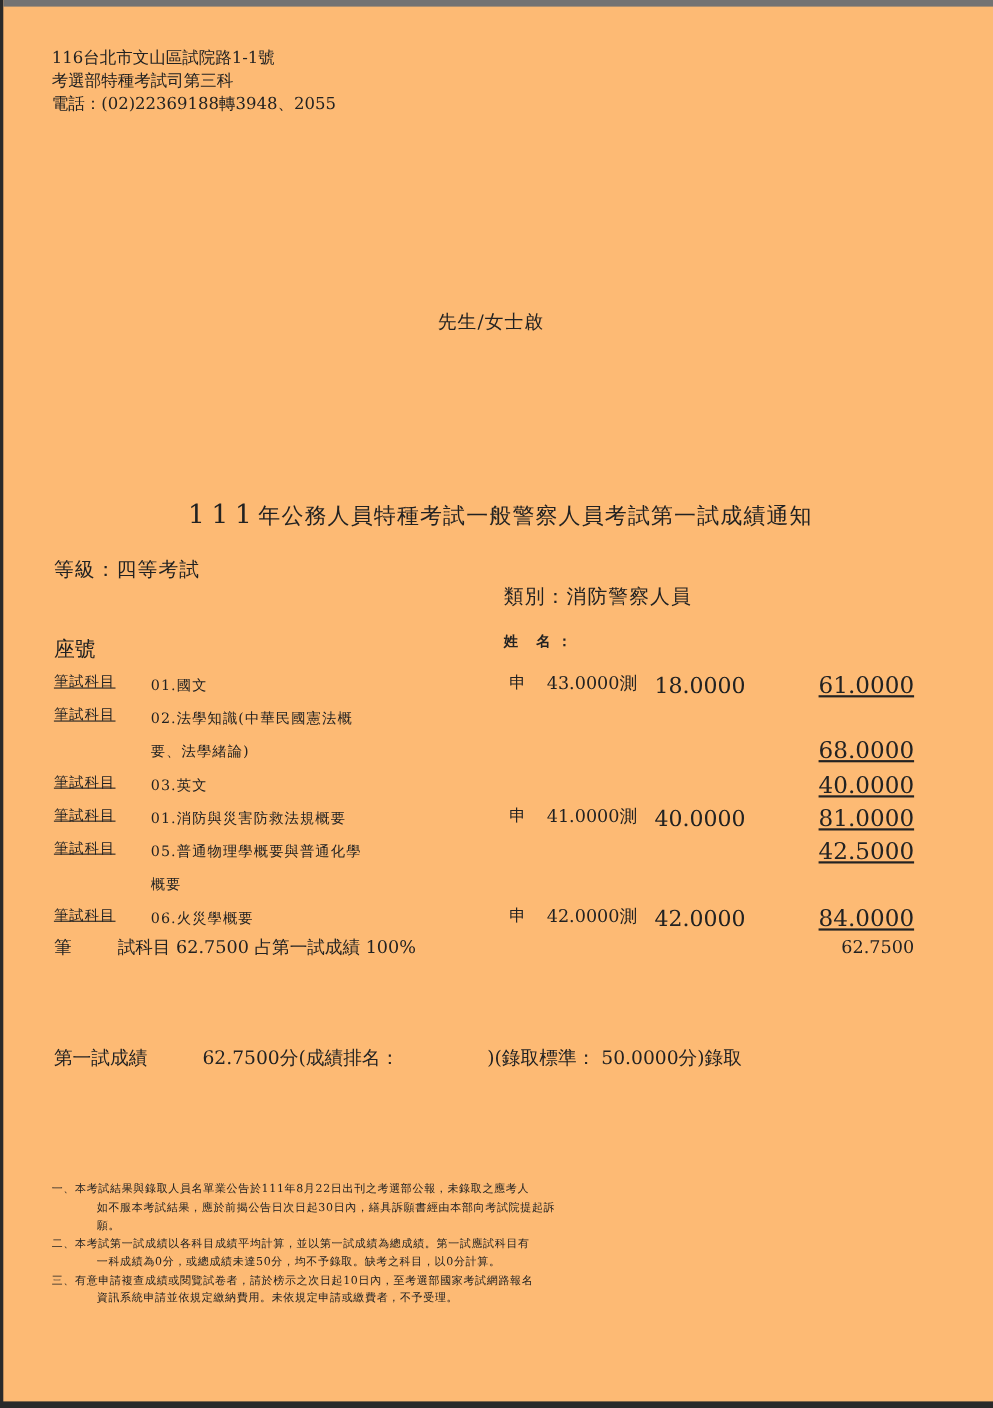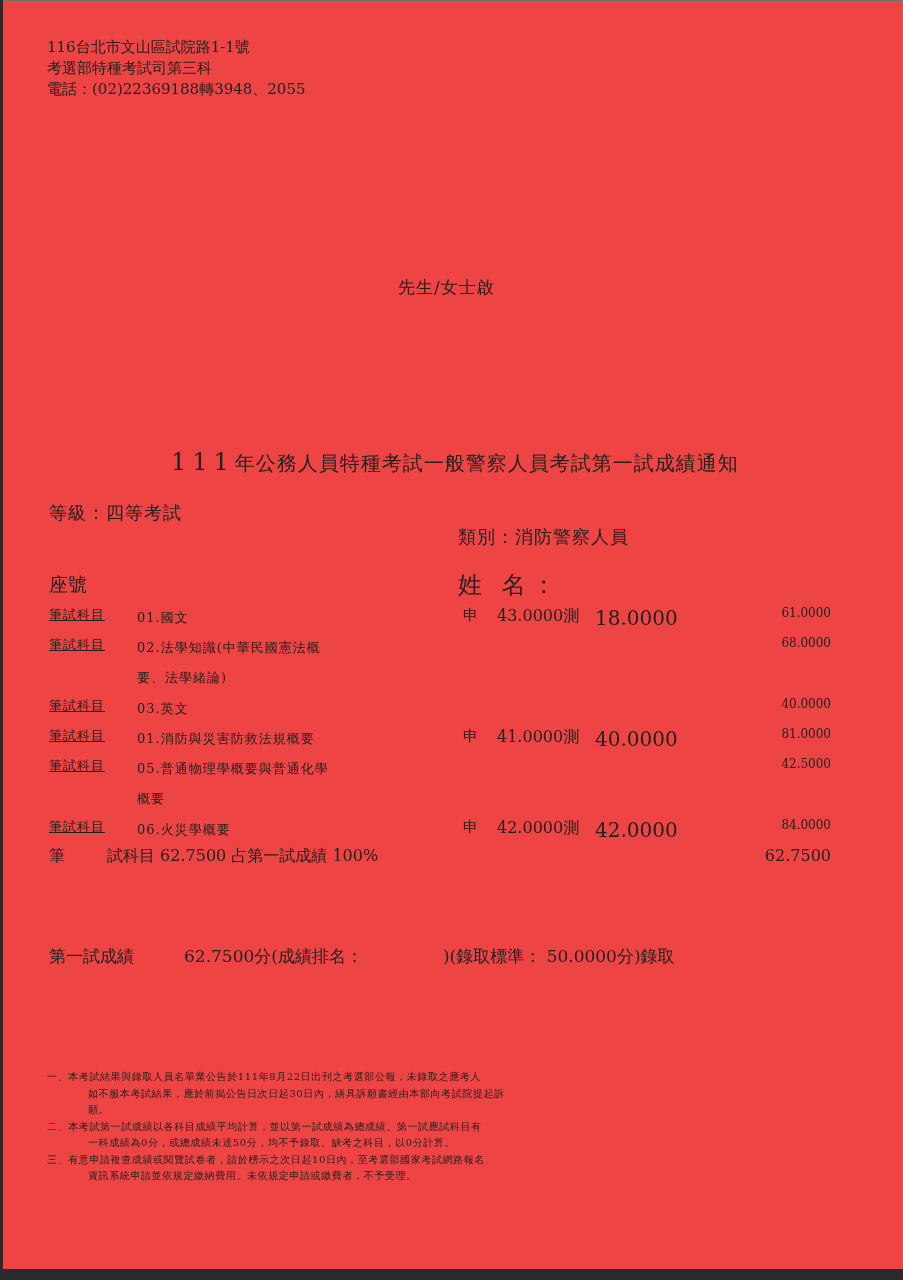--- a/index.html
+++ b/index.html
@@ -2,38 +2,38 @@
 <html><head>
   <meta charset="utf-8">
   <style>
     html, body { margin: 0; padding: 0; }
     body {
       width: 903px; height: 1280px; background: #2a2a2a; position: relative; overflow: hidden;
       font-family: "DejaVu Serif", "Liberation Serif", serif; color: #222;
     }
     .page {
       position: absolute; left: 3px; top: 0; width: 900px; height: 1268px;
-      background: #ef4444; border-top: 1px solid #737373;
+      background: #fdba74; border-top: 6px solid #737373;
     }
     .abs { position: absolute; white-space: nowrap; }
     .sender { left: 44px; top: 36px; font-size: 15px; line-height: 21px; }
     .sender div { white-space: nowrap; }
     .salutation { left: 395px; top: 275px; font-size: 17px; letter-spacing: 1px; }
     .title { left: 168px; top: 447px; font-size: 20px; letter-spacing: 1px; }
     .title .yr { font-size: 24px; letter-spacing: 6px; }
     .grade { left: 46px; top: 500px; font-size: 18px; letter-spacing: 1px; }
     .category { left: 455px; top: 500px; font-size: 18px; letter-spacing: 1px; margin-top: 24px; }
     .seat { left: 46px; top: 571px; font-size: 19px; }
-    .name { left: 455px; top: 568px; font-size: 24px; letter-spacing: 6px; }
+    .name { left: 455px; top: 568px; font-size: 13px; letter-spacing: 6px; font-weight: bold; }
     .row-label { left: 46px; font-size: 13px; letter-spacing: 1px; text-decoration: underline; }
     .row-subject { left: 134px; font-size: 13px; letter-spacing: 1px; }
     .row-mark { left: 460px; font-size: 15px; }
     .row-s1 { left: 494px; font-size: 16px; }
     .row-s2 { left: 592px; font-size: 20px; }
-    .row-score { right: 72px; font-size: 12px; text-align: right; }
+    .row-score { right: 72px; font-size: 21px; text-align: right; text-decoration: underline; }
     .total-left { left: 46px; top: 845px; font-size: 16px; }
     .total-left .gap { display: inline-block; width: 42px; }
     .total-score { right: 72px; top: 845px; font-size: 16px; }
     .result { left: 46px; top: 944px; font-size: 17px; }
     .result .sp1 { display: inline-block; width: 50px; }
     .result .sp2 { display: inline-block; width: 80px; }
     .notes { left: 44px; top: 1068px; font-size: 10px; line-height: 16.5px; letter-spacing: 0.6px; }
     .notes .note { white-space: nowrap; }
     .notes .cont { padding-left: 41px; }
   </style>
@@ -65,21 +65,21 @@
     <div class="abs row-label" style="top:605px">筆試科目</div>
     <div class="abs row-subject" style="top:608px">01.國文</div>
     <div class="abs row-mark" style="top:605px">申</div>
     <div class="abs row-s1" style="top:605px">43.0000測</div>
     <div class="abs row-s2" style="top:605px">18.0000</div>
     <div class="abs row-score" style="top:605px">61.0000</div>
 
     <div class="abs row-label" style="top:635px">筆試科目</div>
     <div class="abs row-subject" style="top:638px">02.法學知識(中華民國憲法概</div>
     <div class="abs row-subject" style="top:668px">要、法學緒論)</div>
-    <div class="abs row-score" style="top:635px">68.0000</div>
+    <div class="abs row-score" style="top:664px">68.0000</div>
 
     <div class="abs row-label" style="top:696px">筆試科目</div>
     <div class="abs row-subject" style="top:699px">03.英文</div>
     <div class="abs row-score" style="top:696px">40.0000</div>
 
     <div class="abs row-label" style="top:726px">筆試科目</div>
     <div class="abs row-subject" style="top:729px">01.消防與災害防救法規概要</div>
     <div class="abs row-mark" style="top:726px">申</div>
     <div class="abs row-s1" style="top:726px">41.0000測</div>
     <div class="abs row-s2" style="top:726px">40.0000</div>

